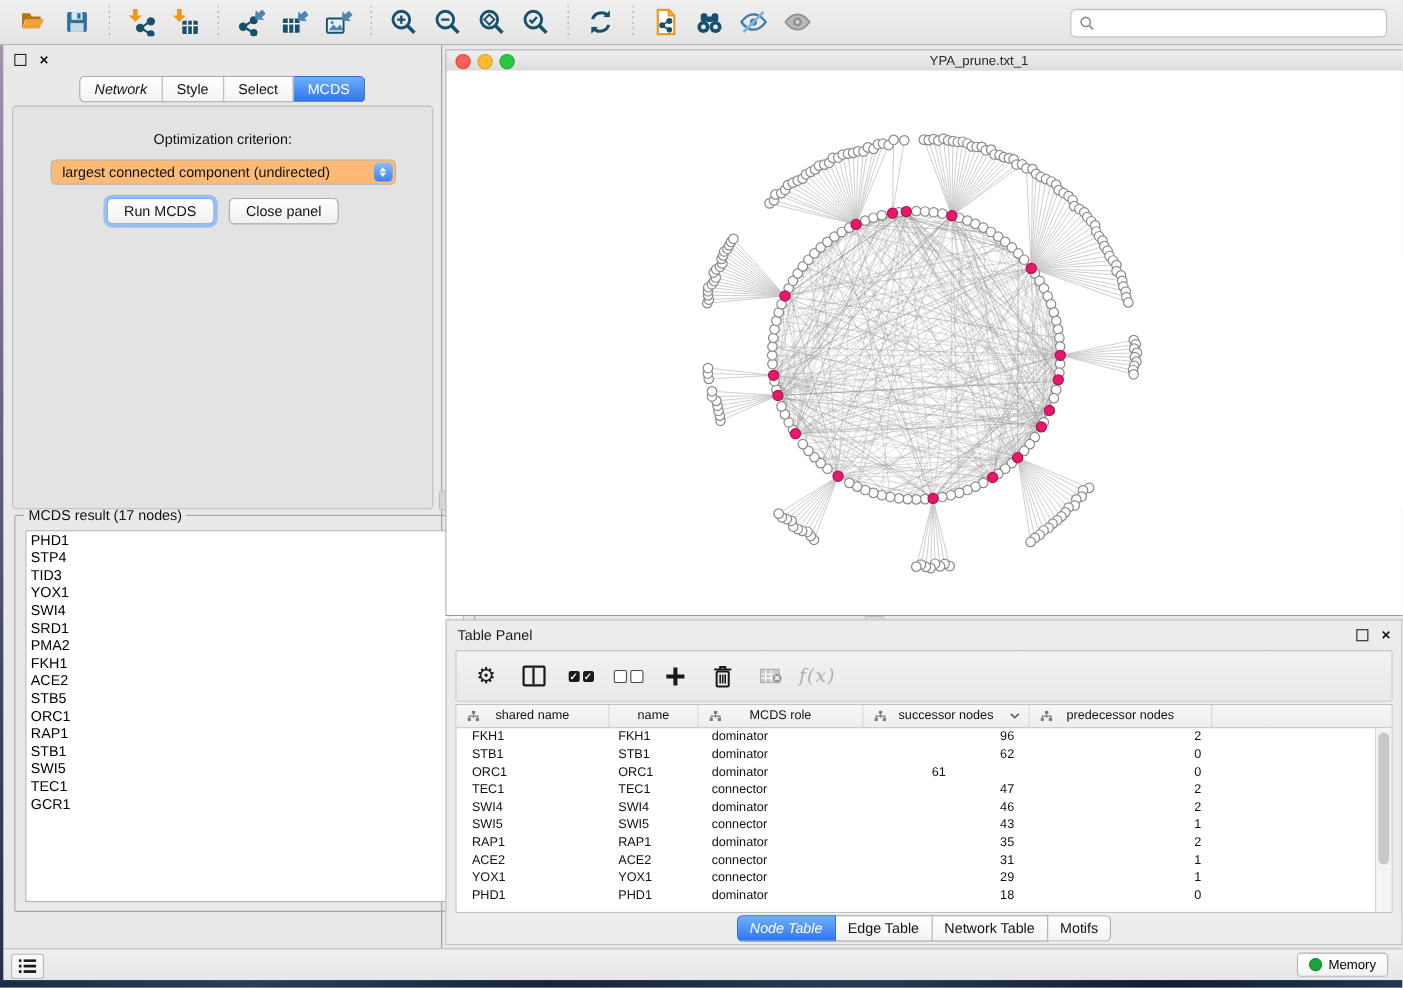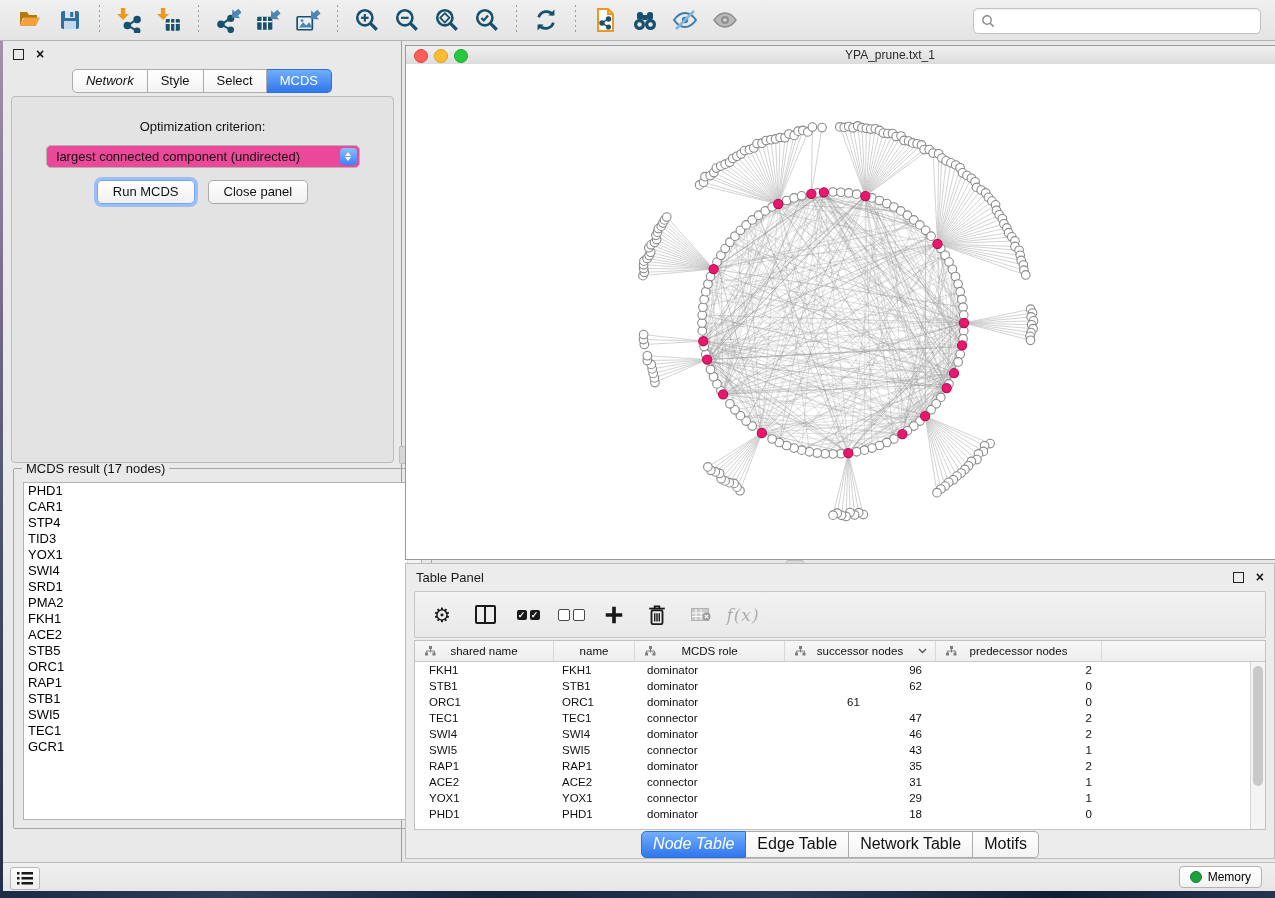--- a/index.html
+++ b/index.html
@@ -40,21 +40,21 @@
   .seg{display:flex;justify-content:center;margin-top:2px;}
   .seg .segbtn{background:linear-gradient(#ffffff,#f3f3f3);border:1px solid #ababab;border-left:none;
     padding:3px 13px 4px;font-size:13px;color:#111;cursor:pointer;font-family:inherit;}
   .seg .segbtn:first-child{border-left:1px solid #ababab;border-radius:5px 0 0 5px;font-style:italic;}
   .seg .segbtn:last-child{border-radius:0 5px 5px 0;}
   .seg .segbtn.active{background:linear-gradient(#71aefa,#3076ee);color:#fff;border-color:#2f6fd8;}
   #cp-inner{position:absolute;left:8px;right:7px;top:55px;height:365px;
     background:#e3e3e3;border:1px solid #bcbcbc;border-radius:4px;}
   #opt-label{text-align:center;font-size:13px;margin-top:22px;}
   #opt-select{position:relative;width:314px;height:23px;margin:11px auto 0;
-    background:#ec4899;border:1px solid #b3b3b3;border-radius:5px;
+    background:#fdba74;border:1px solid #b3b3b3;border-radius:5px;
     display:flex;align-items:center;padding-left:10px;box-sizing:border-box;
     font-size:13px;cursor:pointer;}
   #opt-stepper{position:absolute;right:2px;top:2px;width:17px;height:17px;border-radius:4px;
     background:linear-gradient(#8cbcfb,#3b82f7);display:flex;flex-direction:column;
     align-items:center;justify-content:center;gap:1px;}
   .arr-up{width:0;height:0;border-left:3.5px solid transparent;border-right:3.5px solid transparent;
     border-bottom:4px solid #fff;}
   .arr-dn{width:0;height:0;border-left:3.5px solid transparent;border-right:3.5px solid transparent;
     border-top:4px solid #fff;}
   #cp-buttons{display:flex;justify-content:center;gap:13px;margin-top:12px;}
@@ -98,21 +98,21 @@
   .hcell{position:relative;display:flex;align-items:center;justify-content:center;
     border-right:1px solid #d8d8d8;font-size:11.5px;color:#111;box-sizing:border-box;cursor:pointer;}
   .hcell .hicon{position:absolute;left:10px;top:5px;}
   .hcell .sortchev{position:absolute;right:8px;top:7px;}
   .trow{display:flex;height:16px;}
   .tcell{font-size:11.5px;line-height:16px;box-sizing:border-box;white-space:nowrap;overflow:hidden;}
   #tp-scroll{position:absolute;right:0;top:21px;bottom:0;width:14px;background:#f4f4f4;border-left:1px solid #d5d5d5;}
   #tp-thumb{position:absolute;left:2px;right:2px;top:4px;height:120px;background:#c9c9c9;border-radius:5px;}
   #tp-tabsbar{position:absolute;left:0;right:0;bottom:0;height:28px;display:flex;
     align-items:center;justify-content:center;background:#ececec;}
-  #tp-tabsbar .segbtn{padding:3px 11px 4px;font-size:16px;}
+  #tp-tabsbar .segbtn{padding:3px 11px 4px;font-size:13px;}
   
   #status-bar{position:absolute;left:0;top:862px;width:1275px;height:29px;
     background:linear-gradient(#f0f0f0,#e6e6e6);border-top:1px solid #bdbdbd;box-sizing:border-box;}
   #list-btn{position:absolute;left:10px;top:4px;width:28px;height:21px;background:linear-gradient(#fcfcfc,#efefef);
     border:1px solid #b9b9b9;border-radius:3px;display:flex;align-items:center;justify-content:center;cursor:pointer;}
   #memory-btn{position:absolute;right:13px;top:3px;height:22px;background:linear-gradient(#ffffff,#f2f2f2);
     border:1px solid #b3b3b3;border-radius:4px;display:flex;align-items:center;gap:6px;
     padding:0 10px;font-size:12px;cursor:pointer;font-family:inherit;margin-left:44px;}
   #mem-dot{width:10px;height:10px;border-radius:50%;background:#1ca23c;border:1px solid #13812d;}
   .gear-glyph{font-size:20px;color:#1a1a1a;line-height:20px;}
@@ -324,21 +324,20 @@
     <div id="cp-buttons">
       <button class="aquabtn focus-ring">Run MCDS</button>
       <button class="aquabtn">Close panel</button>
     </div>
   </div>
   <fieldset id="mcds-fieldset">
     <legend>MCDS result (17 nodes)</legend>
     <div id="mcds-list">
       <div id="mcds-items">
           <div class="mcds-item">PHD1</div>
-          <div class="mcds-item">CAR1</div>
           <div class="mcds-item">STP4</div>
           <div class="mcds-item">TID3</div>
           <div class="mcds-item">YOX1</div>
           <div class="mcds-item">SWI4</div>
           <div class="mcds-item">SRD1</div>
           <div class="mcds-item">PMA2</div>
           <div class="mcds-item">FKH1</div>
           <div class="mcds-item">ACE2</div>
           <div class="mcds-item">STB5</div>
           <div class="mcds-item">ORC1</div>

